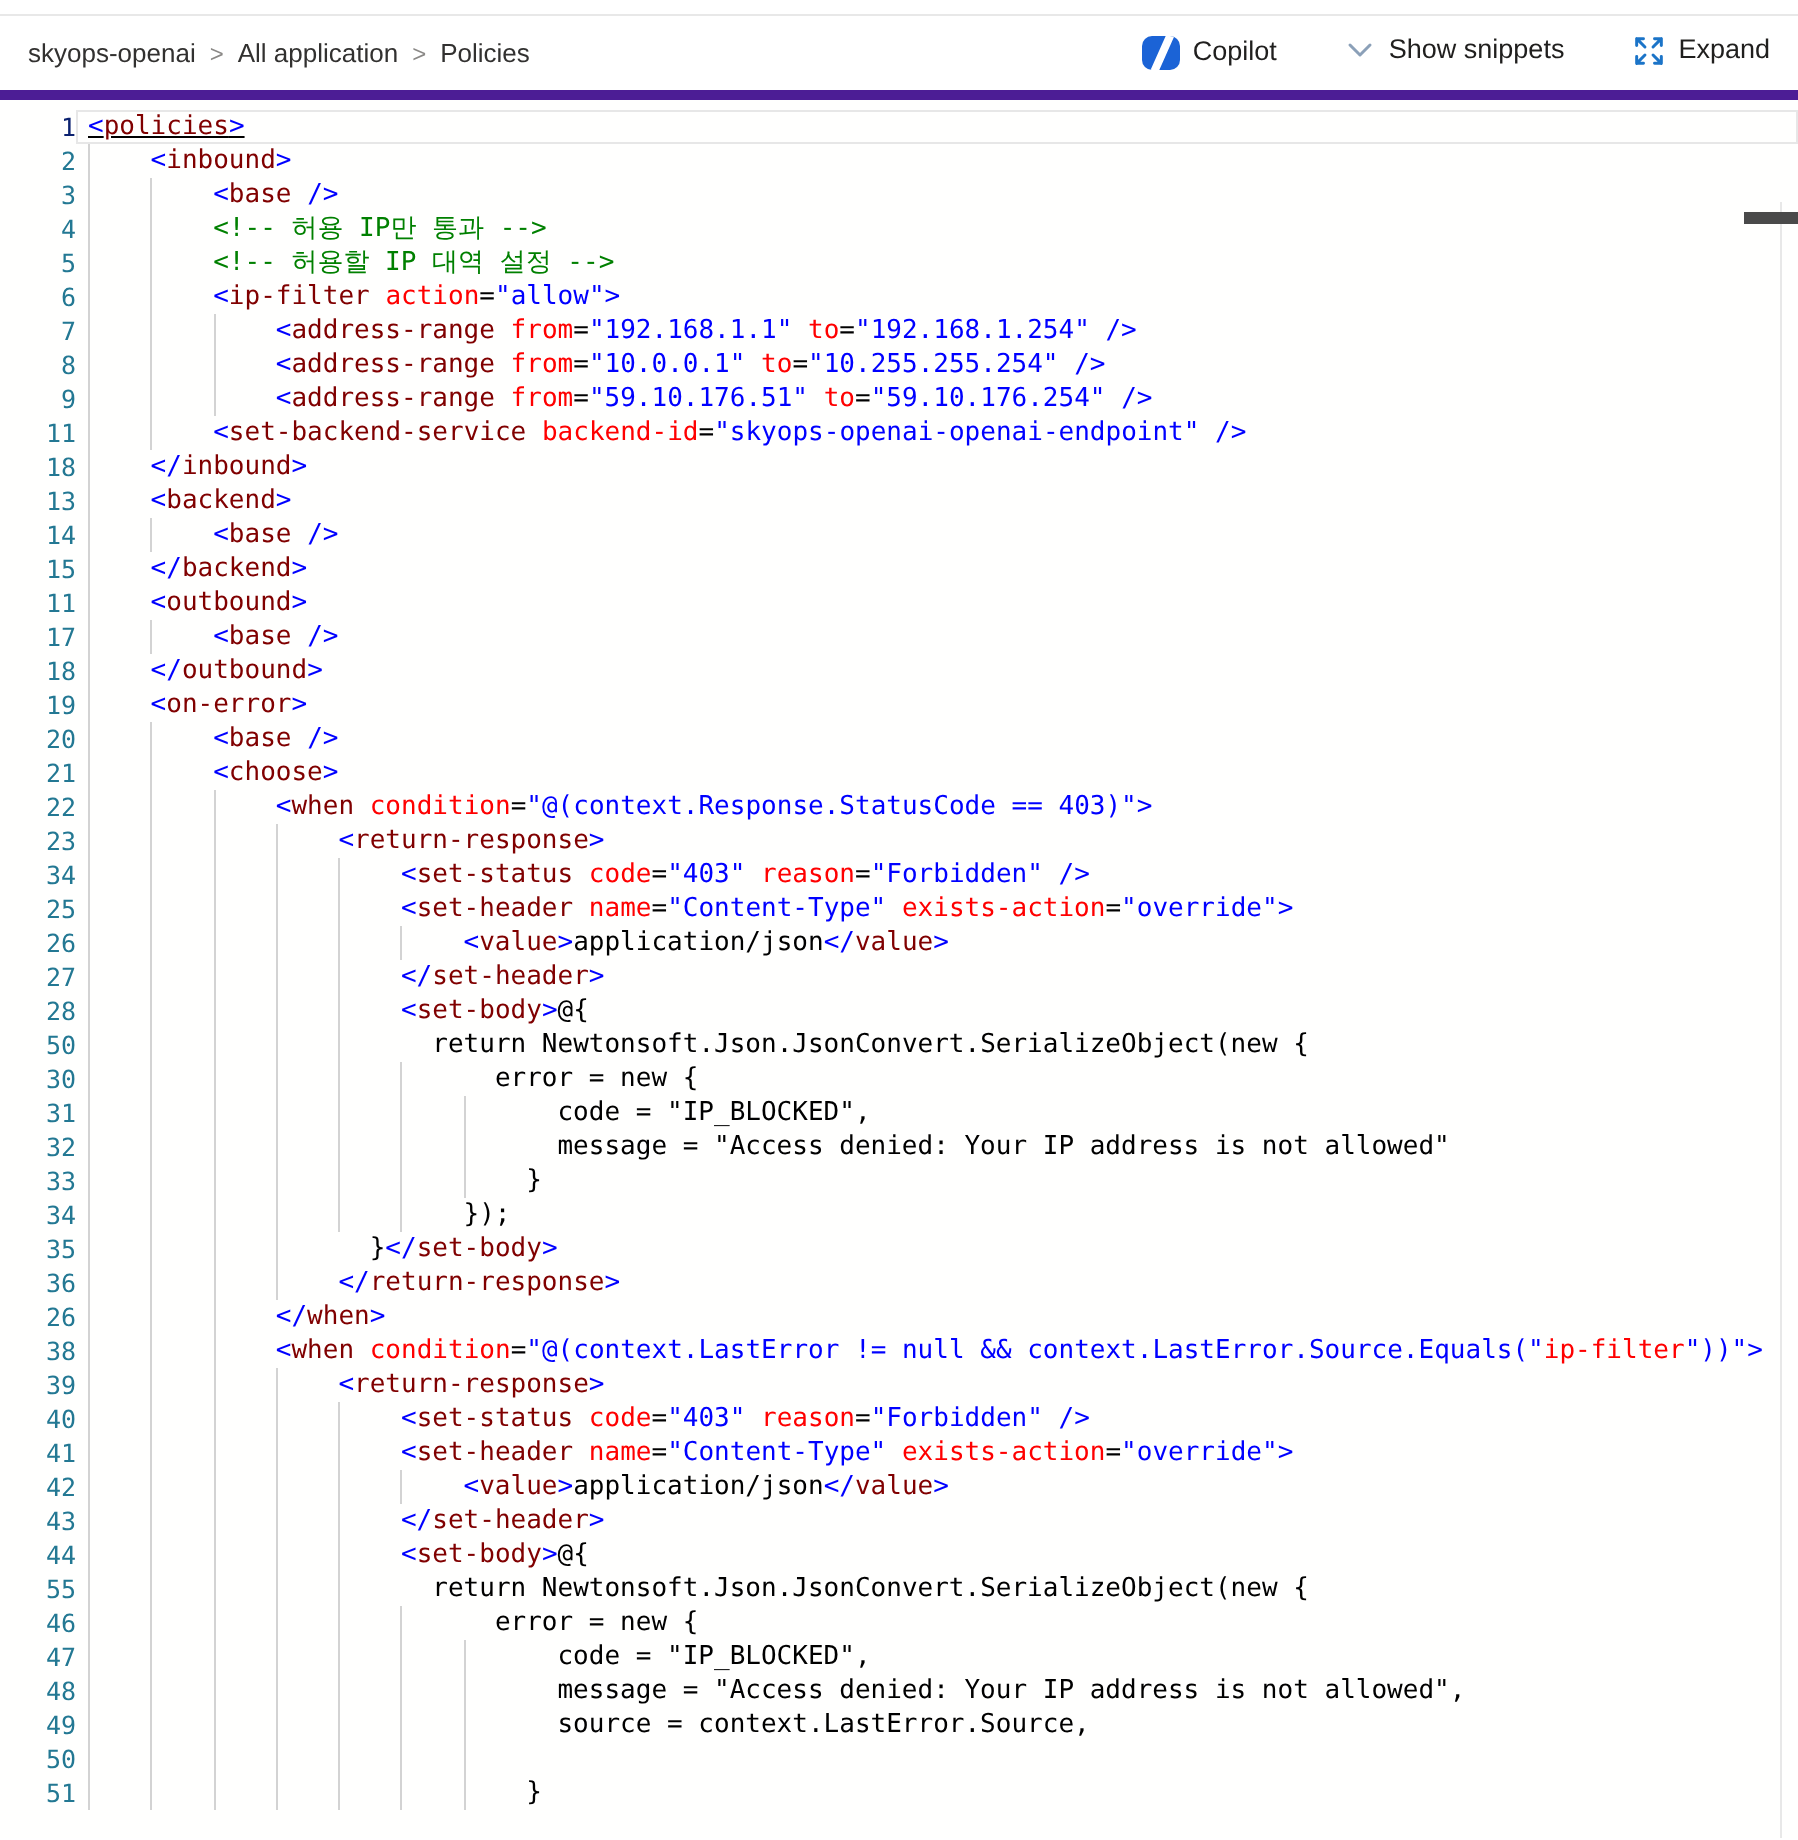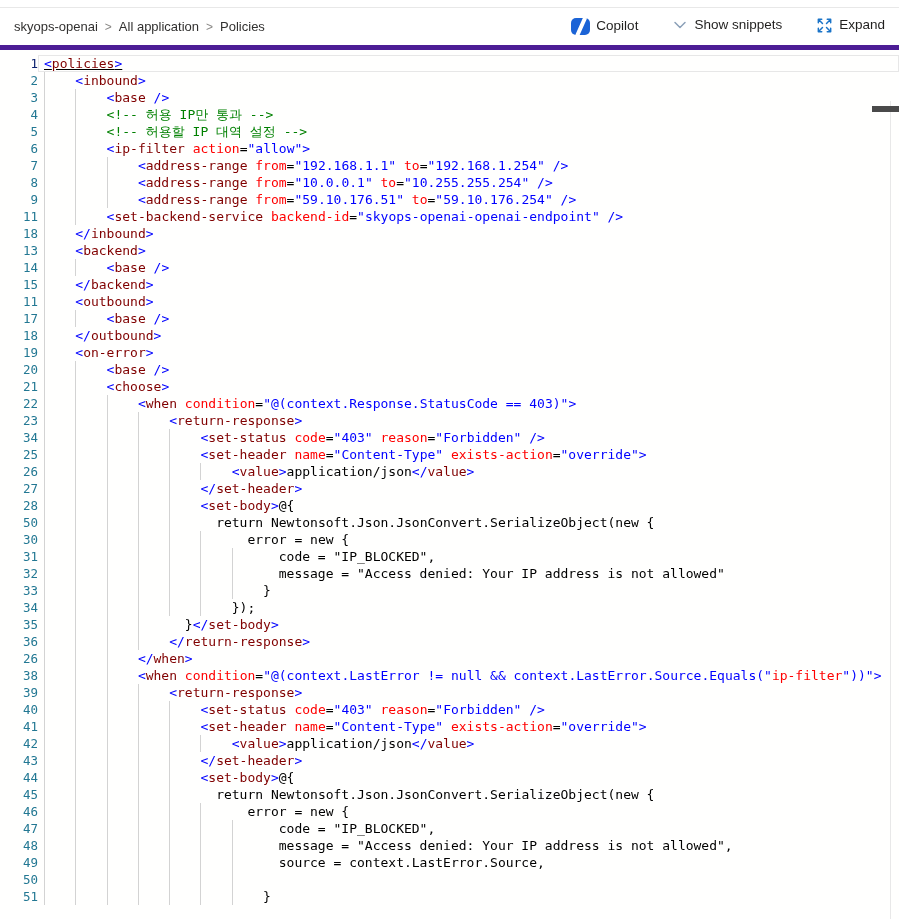--- a/index.html
+++ b/index.html
@@ -258,21 +258,21 @@
       </div>
       <div class="row">
         <div class="ln">43</div>
         <div class="lc"><span class="guide"></span><span class="guide"></span><span class="guide"></span><span class="guide"></span><span class="guide"></span><span class="s-d">&lt;/</span><span class="s-t">set-header</span><span class="s-d">&gt;</span></div>
       </div>
       <div class="row">
         <div class="ln">44</div>
         <div class="lc"><span class="guide"></span><span class="guide"></span><span class="guide"></span><span class="guide"></span><span class="guide"></span><span class="s-d">&lt;</span><span class="s-t">set-body</span><span class="s-d">&gt;</span><span class="s-x">@{</span></div>
       </div>
       <div class="row">
-        <div class="ln">45</div>
+        <div class="ln">55</div>
         <div class="lc"><span class="guide"></span><span class="guide"></span><span class="guide"></span><span class="guide"></span><span class="guide"></span>  <span class="s-x">return Newtonsoft.Json.JsonConvert.SerializeObject(new {</span></div>
       </div>
       <div class="row">
         <div class="ln">46</div>
         <div class="lc"><span class="guide"></span><span class="guide"></span><span class="guide"></span><span class="guide"></span><span class="guide"></span><span class="guide"></span>  <span class="s-x">error = new {</span></div>
       </div>
       <div class="row">
         <div class="ln">47</div>
         <div class="lc"><span class="guide"></span><span class="guide"></span><span class="guide"></span><span class="guide"></span><span class="guide"></span><span class="guide"></span><span class="guide"></span>  <span class="s-x">code = "IP_BLOCKED",</span></div>
       </div>

